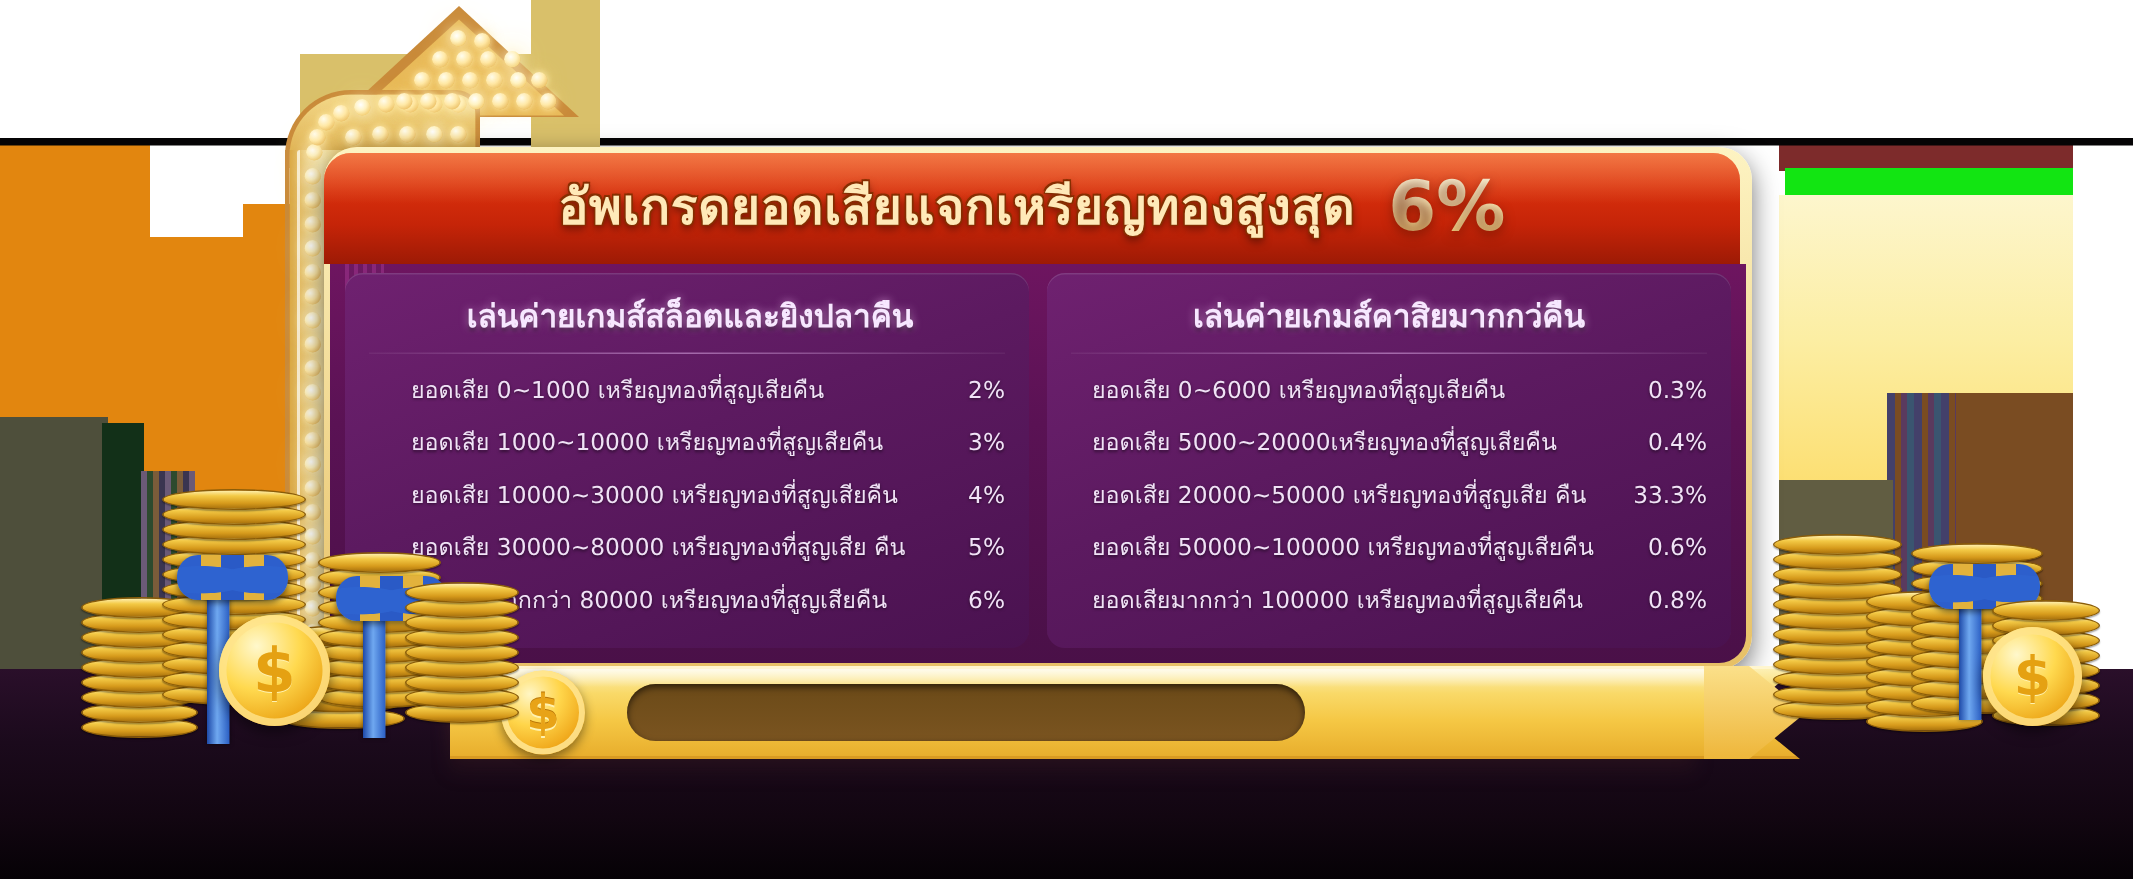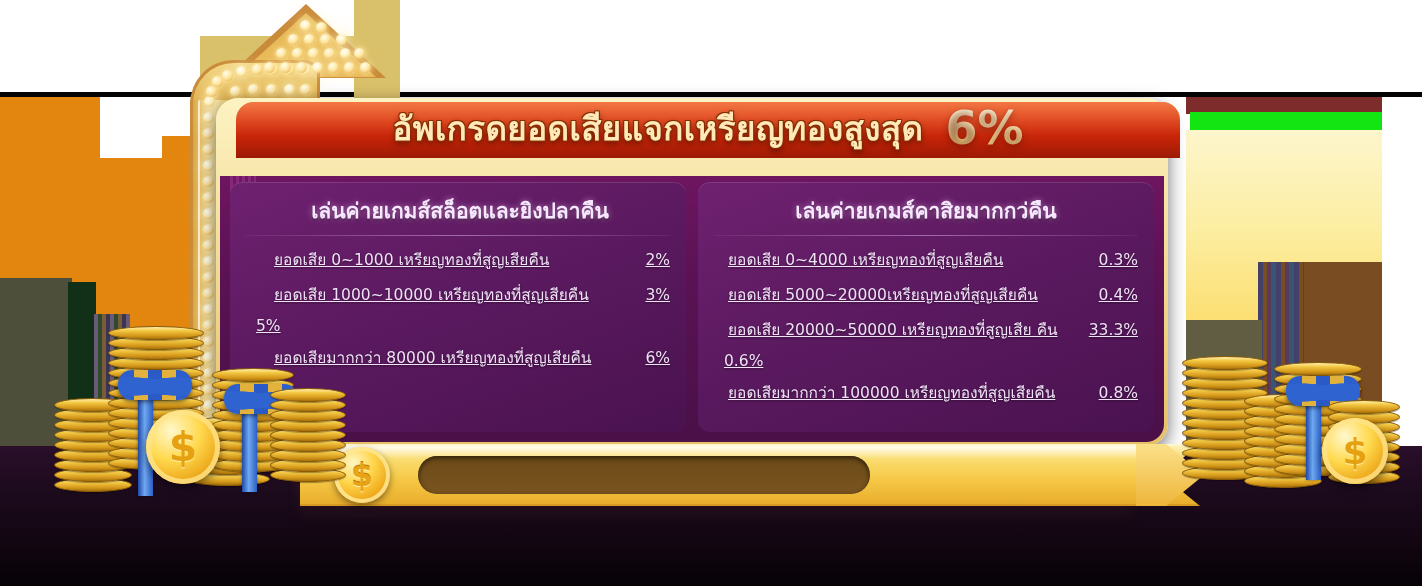--- a/index.html
+++ b/index.html
@@ -67,21 +67,21 @@
     background:radial-gradient(circle at 35% 30%,#fffdf0 0%,#ffe9a8 45%,#e0a63c 100%);
     box-shadow:0 0 5px rgba(255,240,180,.95),0 0 12px rgba(255,215,120,.6);}
   .bulb.big{box-shadow:0 0 9px #fff7d4,0 0 22px rgba(255,228,150,.9);
     background:radial-gradient(circle at 40% 35%,#ffffff 0%,#fff3c4 40%,#eeb845 100%);}
 
   
   #card{position:absolute;left:216px;top:98px;width:952px;height:348px;}
   #card-border{position:absolute;inset:0;border-radius:22px;
     background:linear-gradient(180deg,#fdf3c2,#e7c065);padding:4px;box-sizing:border-box;
     box-shadow:0 6px 18px rgba(0,0,0,.55);}
-  #header-bar{position:absolute;left:20px;top:4px;width:944px;height:56px;
+  #header-bar{position:absolute;left:0;top:4px;width:944px;height:74px;
     border-radius:18px 18px 0 0;
     background:linear-gradient(180deg,#e8451a 0%,#d62e0c 35%,#c52408 65%,#9d1a05 100%);
     overflow:hidden;}
   #header-gloss{position:absolute;left:0;top:0;width:100%;height:34px;
     background:linear-gradient(180deg,rgba(255,180,120,.45),rgba(255,120,60,0));}
   #header-title-wrap{position:absolute;inset:0;display:flex;align-items:center;
     justify-content:center;gap:22px;padding-bottom:4px;}
   #header-title{font-size:33px;font-weight:bold;letter-spacing:.5px;
     color:#ffe9b8;
     text-shadow:0 0 2px #7a2a00,1px 1px 0 #8a3000,-1px 1px 0 #8a3000,
@@ -101,21 +101,21 @@
   .panel{position:relative;flex:1;border-radius:12px;
     background:linear-gradient(160deg,#6f2170 0%,#5c1a60 45%,#4a1250 100%);
     box-shadow:inset 0 1px 0 rgba(255,255,255,.12);padding:10px 14px 8px;box-sizing:border-box;}
   .panel-title{font-size:21px;font-weight:bold;color:#f7e7ff;text-align:center;
     text-shadow:0 0 6px rgba(255,200,255,.55),0 2px 3px rgba(0,0,0,.55);
     padding:2px 0 8px;}
   .panel.left .panel-title{text-align:center;padding-left:4px;}
   .panel-rule{height:1px;background:linear-gradient(90deg,rgba(255,255,255,.05),
     rgba(220,170,230,.55),rgba(255,255,255,.05));margin:0 2px 6px;}
   .row{display:flex;align-items:center;justify-content:space-between;
-    font-size:15.5px;color:#f0e2f6;padding:5px 2px;text-shadow:0 1px 2px rgba(0,0,0,.5);text-decoration:underline;}
+    font-size:15.5px;color:#f0e2f6;padding:5px 2px;text-shadow:0 1px 2px rgba(0,0,0,.5);}
   .row .label{white-space:nowrap;}
   .row .val{font-weight:normal;padding-left:10px;white-space:nowrap;}
   .panel.left .row .label{padding-left:28px;}
   .panel.right .row .label{padding-left:14px;}
 
   
   #gold-bar{position:absolute;left:300px;top:444px;width:930px;height:62px;}
   #gold-bar-body{position:absolute;left:0;top:0;width:900px;height:62px;
     background:linear-gradient(180deg,#fdf0b4 0%,#f9d968 28%,#f5c744 60%,#e8ae2d 100%);
     border-top:2px solid #fff6cf;border-bottom:2px solid #d99a22;box-sizing:border-box;
@@ -292,44 +292,50 @@
         <div class="panel-rule"></div>
         <div class="row">
           <span class="label">ยอดเสีย 0~1000 เหรียญทองที่สูญเสียคืน</span>
           <span class="val">2%</span>
         </div>
         <div class="row">
           <span class="label">ยอดเสีย 1000~10000 เหรียญทองที่สูญเสียคืน</span>
           <span class="val">3%</span>
         </div>
         <div class="row">
+          <span class="label">ยอดเสีย 10000~30000 เหรียญทองที่สูญเสียคืน</span>
+          <span class="val">4%</span>
+        </div>
+        <div class="row">
+          <span class="label">ยอดเสีย 30000~80000 เหรียญทองที่สูญเสีย คืน</span>
           <span class="val">5%</span>
         </div>
         <div class="row">
           <span class="label">ยอดเสียมากกว่า 80000 เหรียญทองที่สูญเสียคืน</span>
           <span class="val">6%</span>
         </div>
       </div>
 
       <div class="panel right">
         <div class="panel-title">เล่นค่ายเกมส์คาสิยมากกว่คืน</div>
         <div class="panel-rule"></div>
         <div class="row">
-          <span class="label">ยอดเสีย 0~4000 เหรียญทองที่สูญเสียคืน</span>
+          <span class="label">ยอดเสีย 0~6000 เหรียญทองที่สูญเสียคืน</span>
           <span class="val">0.3%</span>
         </div>
         <div class="row">
           <span class="label">ยอดเสีย 5000~20000เหรียญทองที่สูญเสียคืน</span>
           <span class="val">0.4%</span>
         </div>
         <div class="row">
           <span class="label">ยอดเสีย 20000~50000 เหรียญทองที่สูญเสีย คืน</span>
           <span class="val">33.3%</span>
         </div>
         <div class="row">
+          <span class="label">ยอดเสีย 50000~100000 เหรียญทองที่สูญเสียคืน</span>
           <span class="val">0.6%</span>
         </div>
         <div class="row">
           <span class="label">ยอดเสียมากกว่า 100000 เหรียญทองที่สูญเสียคืน</span>
           <span class="val">0.8%</span>
         </div>
       </div>
 
     </div>
   </div>

